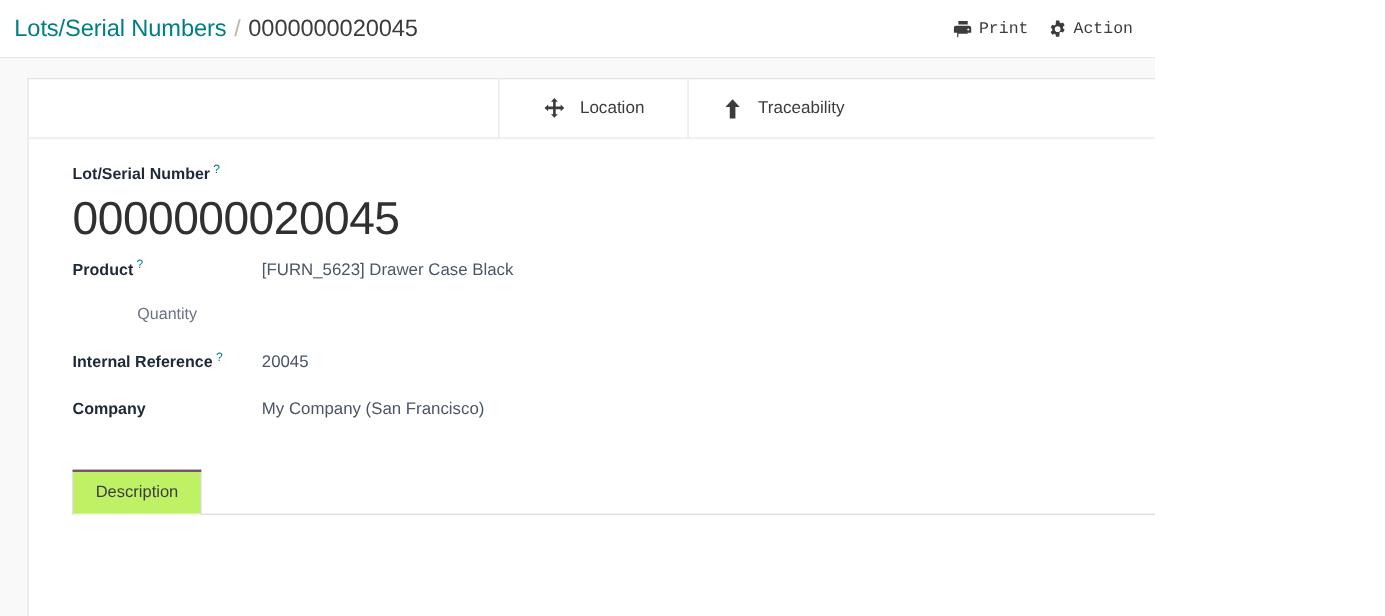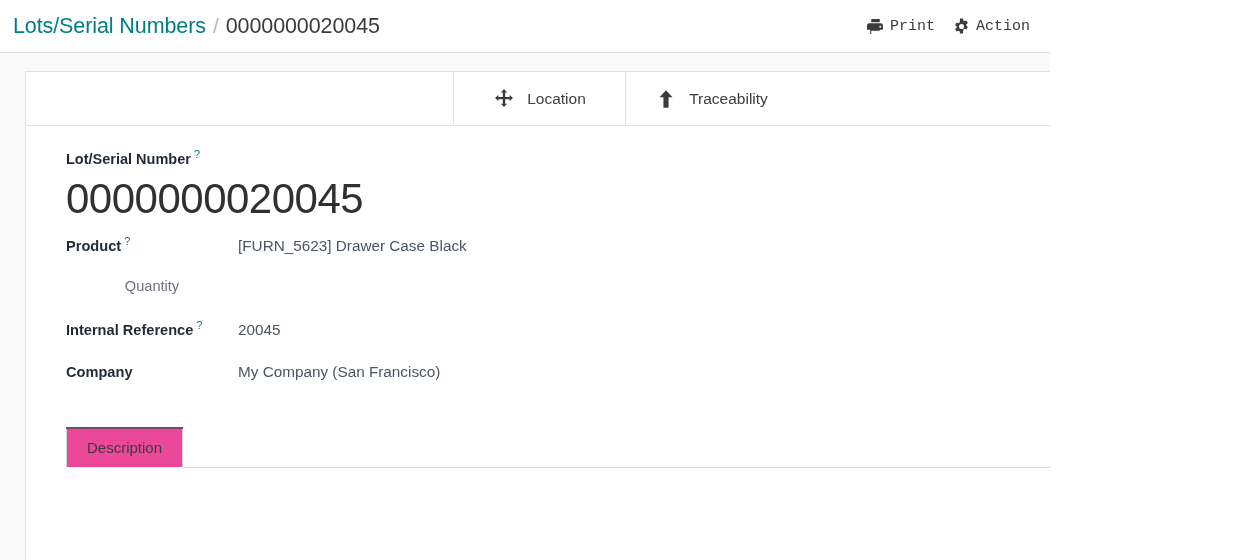--- a/index.html
+++ b/index.html
@@ -208,21 +208,21 @@
     border-bottom: 1px solid #d6d6d6;
     position: relative;
     margin-right: 0;
   }
   .nb-tab {
     position: relative;
     padding: 11px 20px 11px 20px;
     font-size: 15px;
     color: #3c3c3c;
     cursor: pointer;
-    background: #ec4899;
+    background: #bef264;
     border: 1px solid #d6d6d6;
     border-bottom: 1px solid #ffffff;
     margin-bottom: -1px;
     top: 0;
     line-height: 1.15;
   }
   .nb-tab.active::before {
     content: "";
     position: absolute;
     left: -1px; right: -1px; top: -1px;

